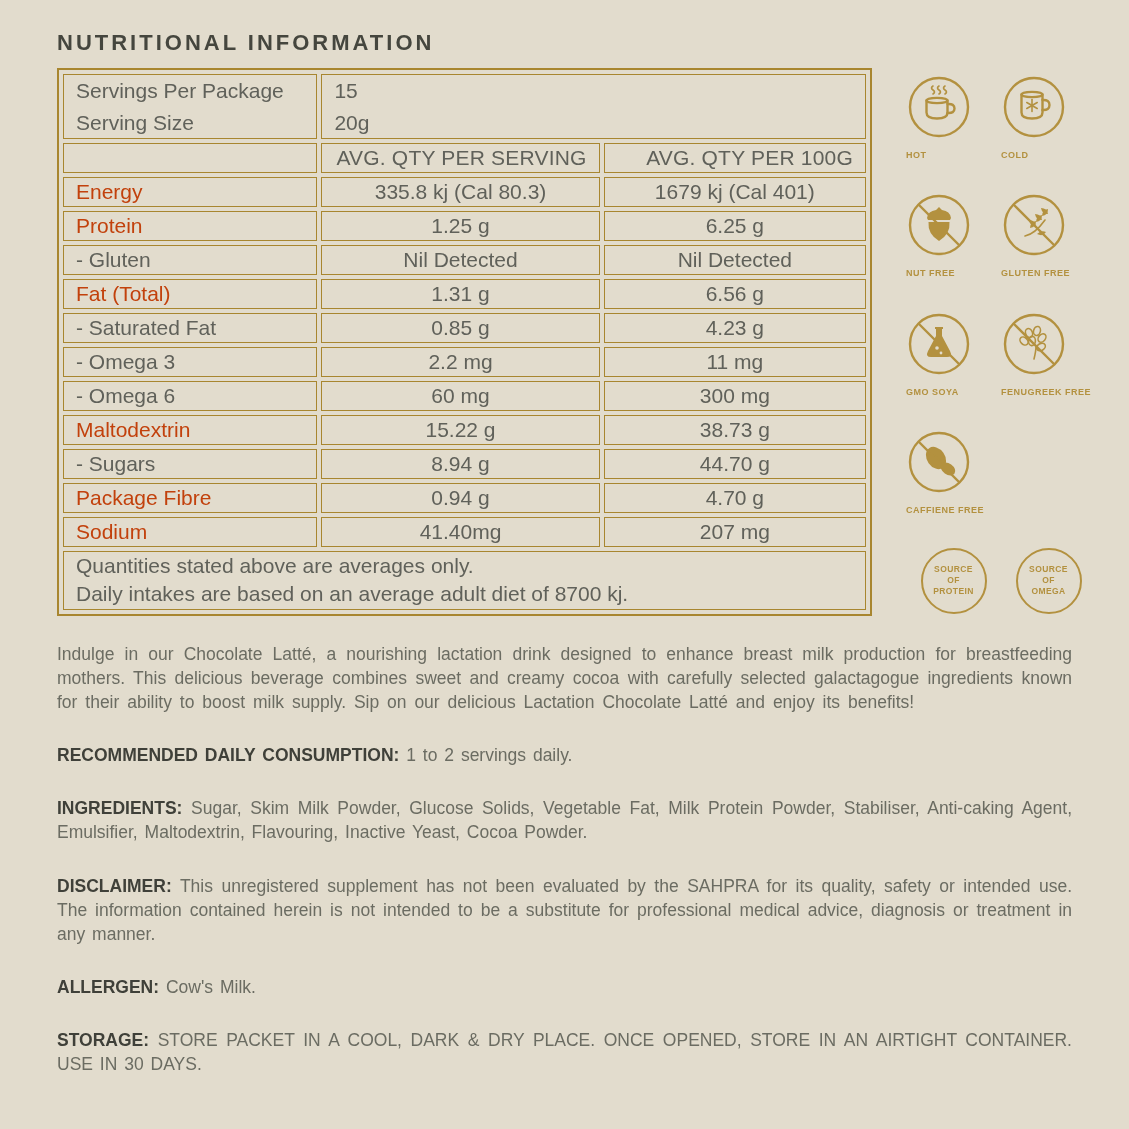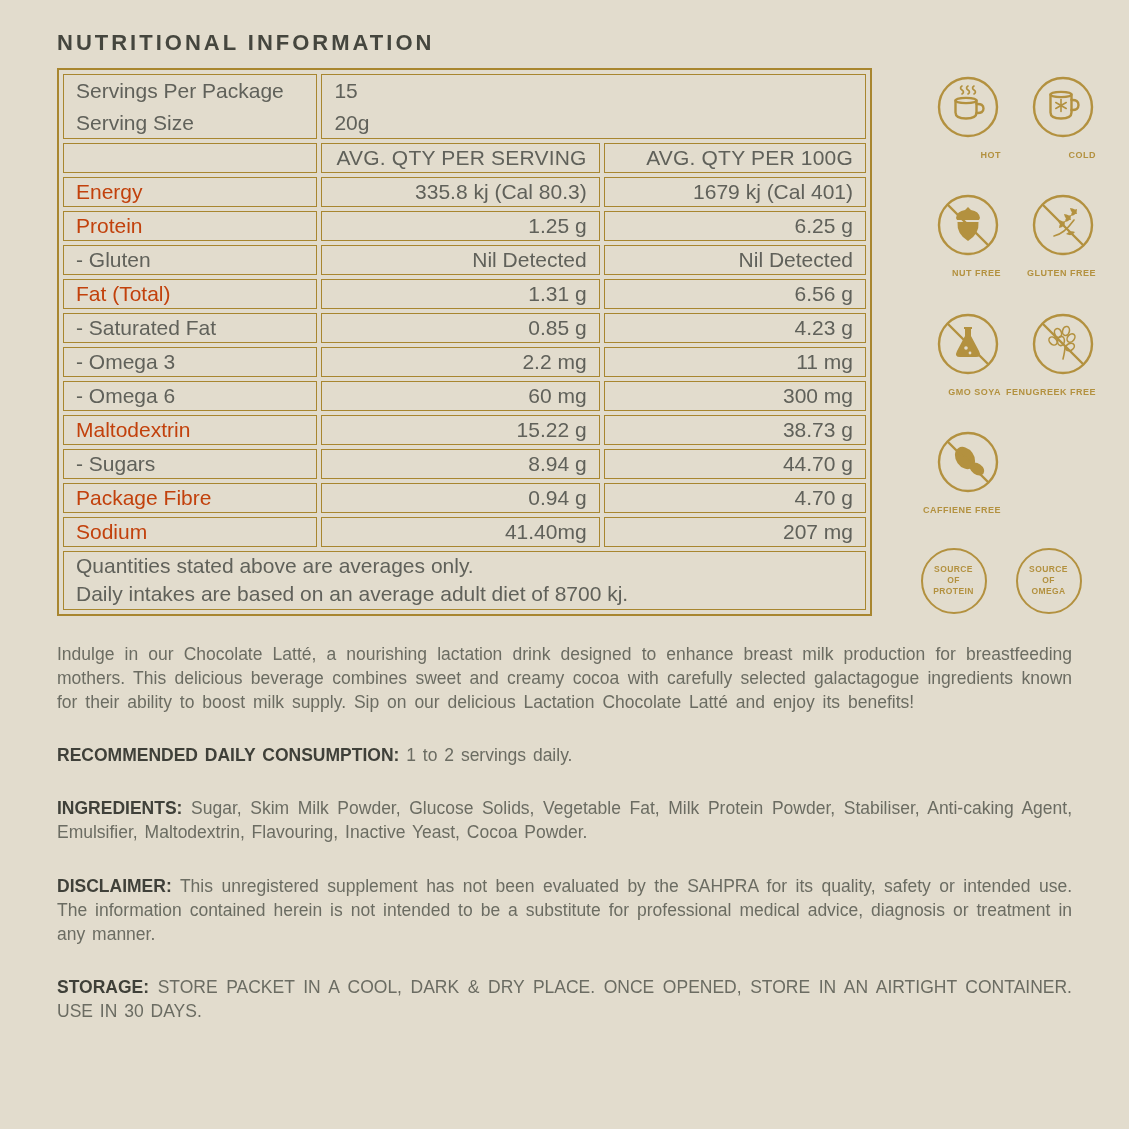--- a/index.html
+++ b/index.html
@@ -36,31 +36,31 @@
     font-weight:normal;
   }
   td.servings-label, td.servings-val{
     height:72px;vertical-align:middle;line-height:1.5;
   }
   th.colhead{
     text-align:right;font-weight:bold;color:var(--heading);
     font-size:16.5px;letter-spacing:.2px;
   }
   td.lbl{text-align:left;}
-  td.val{text-align:right;margin-top:8px;}
+  td.val{text-align:center;margin-top:8px;}
   tr.bold td.lbl{font-weight:normal;color:#c2410c;}
   td.footnote{height:auto;padding:8px 12px;line-height:1.35;font-size:16.5px;}
   
   .badges{
     margin-left:34px;width:200px;
     display:flex;flex-direction:column;justify-content:space-between;
     padding:6px 0 2px 0;
   }
   .badge-row{display:flex;justify-content:space-between;}
-  .badge{width:95px;text-align:right;}
+  .badge{width:95px;text-align:left;}
   .badge .circ{display:inline-block;}
   .badge-label{
     margin-top:6px;font-size:9px;font-weight:bold;
     letter-spacing:.5px;color:var(--gold-soft);
   }
   .source-circle{
     width:66px;height:66px;border:2.5px solid var(--gold-soft);
     border-radius:50%;margin:0 auto;
     display:flex;flex-direction:column;align-items:center;justify-content:center;
     color:var(--gold-soft);font-weight:bold;font-size:8.5px;line-height:1.3;
@@ -318,18 +318,22 @@
   <p class="section">
     <strong>INGREDIENTS:</strong>
     <span>Sugar, Skim Milk Powder, Glucose Solids, Vegetable Fat, Milk Protein Powder, Stabiliser, Anti-caking Agent, Emulsifier, Maltodextrin, Flavouring, Inactive Yeast, Cocoa Powder.</span>
   </p>
 
   <p class="section">
     <strong>DISCLAIMER:</strong>
     <span>This unregistered supplement has not been evaluated by the SAHPRA for its quality, safety or intended use. The information contained herein is not intended to be a substitute for professional medical advice, diagnosis or treatment in any manner.</span>
   </p>
 
+  <p class="section">
+    <strong>ALLERGEN:</strong>
+    <span>Cow's Milk.</span>
+  </p>
 
   <p class="section">
     <strong>STORAGE:</strong>
     <span>STORE PACKET IN A COOL, DARK &amp; DRY PLACE. ONCE OPENED, STORE IN AN AIRTIGHT CONTAINER. USE IN 30 DAYS.</span>
   </p>
 </div>
 
 </body></html>

